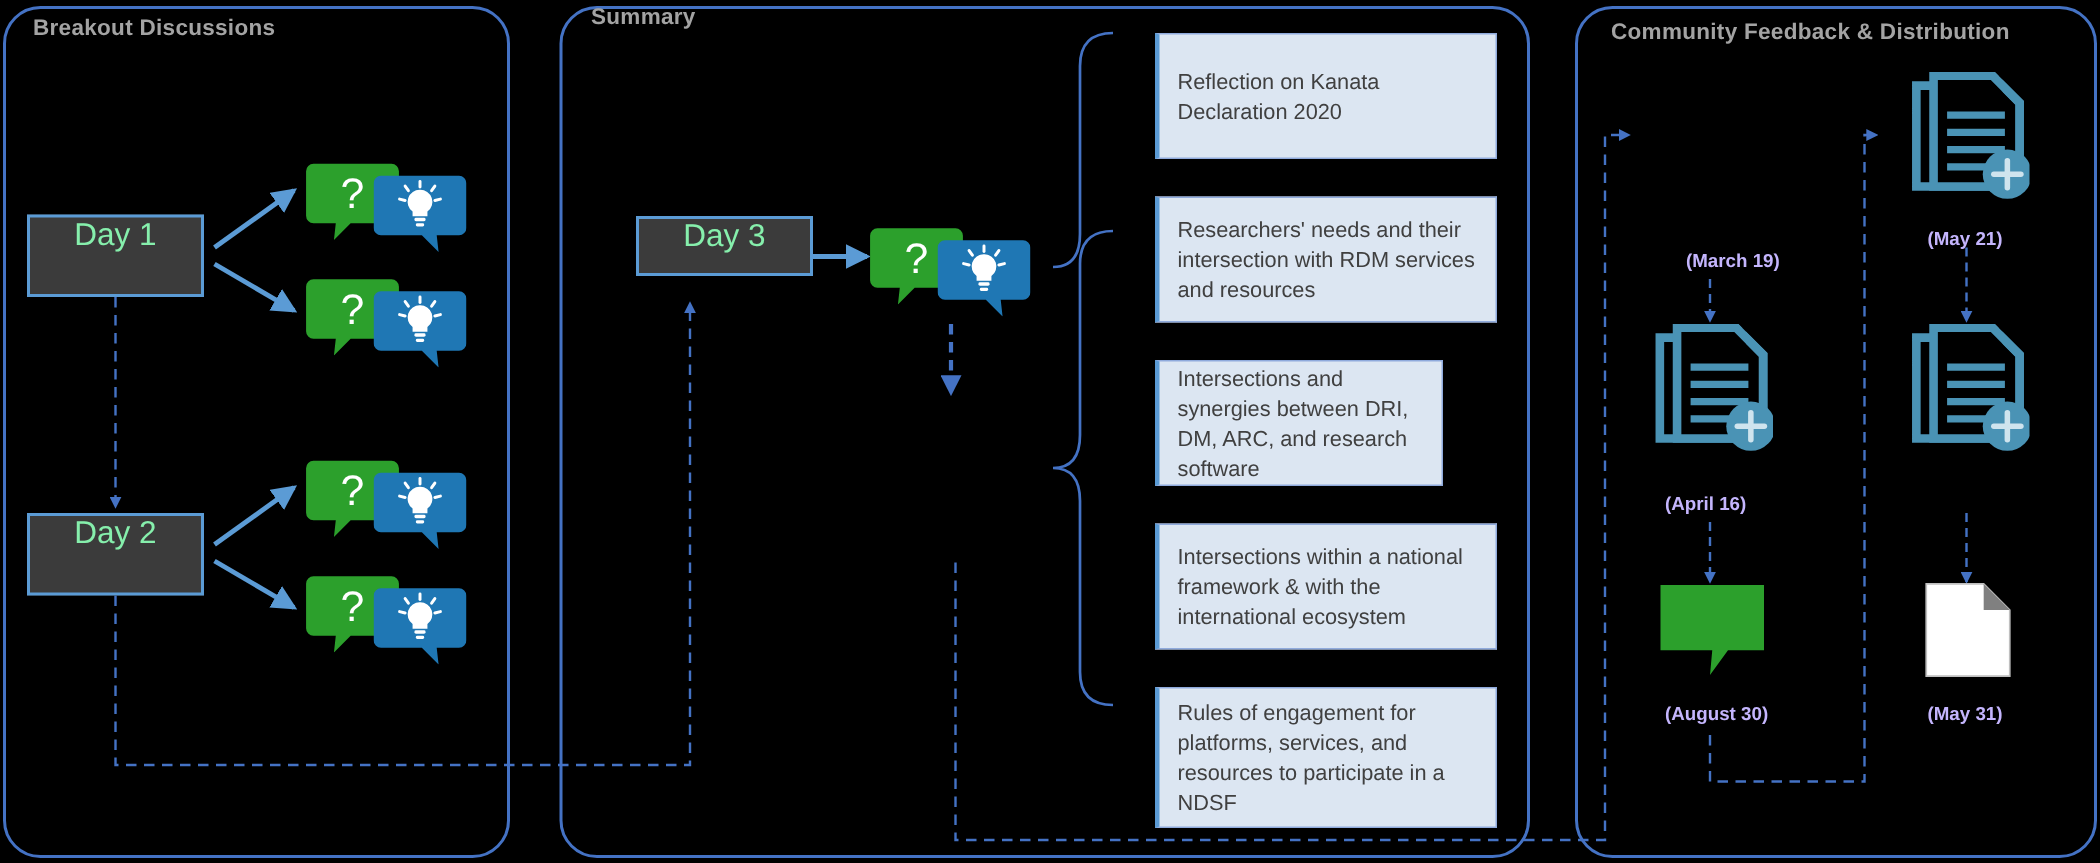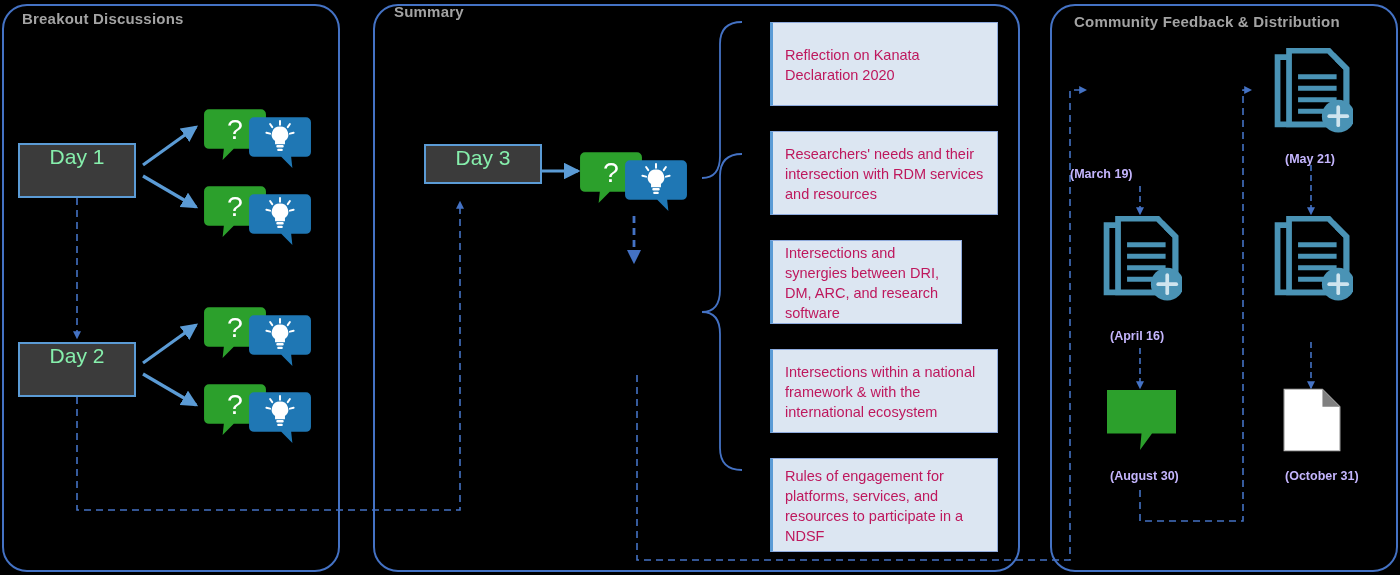--- a/index.html
+++ b/index.html
@@ -22,21 +22,21 @@
     position:absolute;background:#3b3b3b;border:2px solid #5b9bd5;
     color:#86efac;font-size:21px;
     display:flex;justify-content:center;
     box-sizing:border-box;
   }
 
   
   .topic-box{
     position:absolute;background:#dce6f2;border:1px solid #8faadc;
     border-left:3px solid #5b9bd5;
-    color:#be185d;font-size:14.5px;line-height:20px;
+    color:#404040;font-size:14.5px;line-height:20px;
     box-sizing:border-box;padding:9px 10px 8px 12px;
     display:flex;align-items:center;justify-content:center;
   }
   .topic-box span{display:block;}
 
   
   .date-label{
     position:absolute;color:#c4b5fd;font-size:12.5px;font-weight:bold;
     white-space:nowrap;
   }
@@ -186,19 +186,19 @@
   <div class="topic-box" style="left:770px;top:240px;width:192px;height:84px;">
     <span>Intersections and synergies between DRI, DM, ARC, and research software</span>
   </div>
   <div class="topic-box" style="left:770px;top:349px;width:228px;height:84px;">
     <span>Intersections within a national framework &amp; with the international ecosystem</span>
   </div>
   <div class="topic-box" style="left:770px;top:458px;width:228px;height:94px;">
     <span>Rules of engagement for platforms, services, and resources to participate in a NDSF</span>
   </div>
 
-  <div class="date-label" style="left:1070px;top:167px;">(March 19)</div>
+  <div class="date-label" style="left:1124px;top:167px;">(March 19)</div>
   <div class="date-label" style="left:1110px;top:329px;">(April 16)</div>
   <div class="date-label" style="left:1110px;top:469px;">(August 30)</div>
   <div class="date-label" style="left:1285px;top:152px;">(May 21)</div>
-  <div class="date-label" style="left:1285px;top:469px;">(October 31)</div>
+  <div class="date-label" style="left:1285px;top:469px;">(May 31)</div>
 
 </div>
 
 </body></html>

